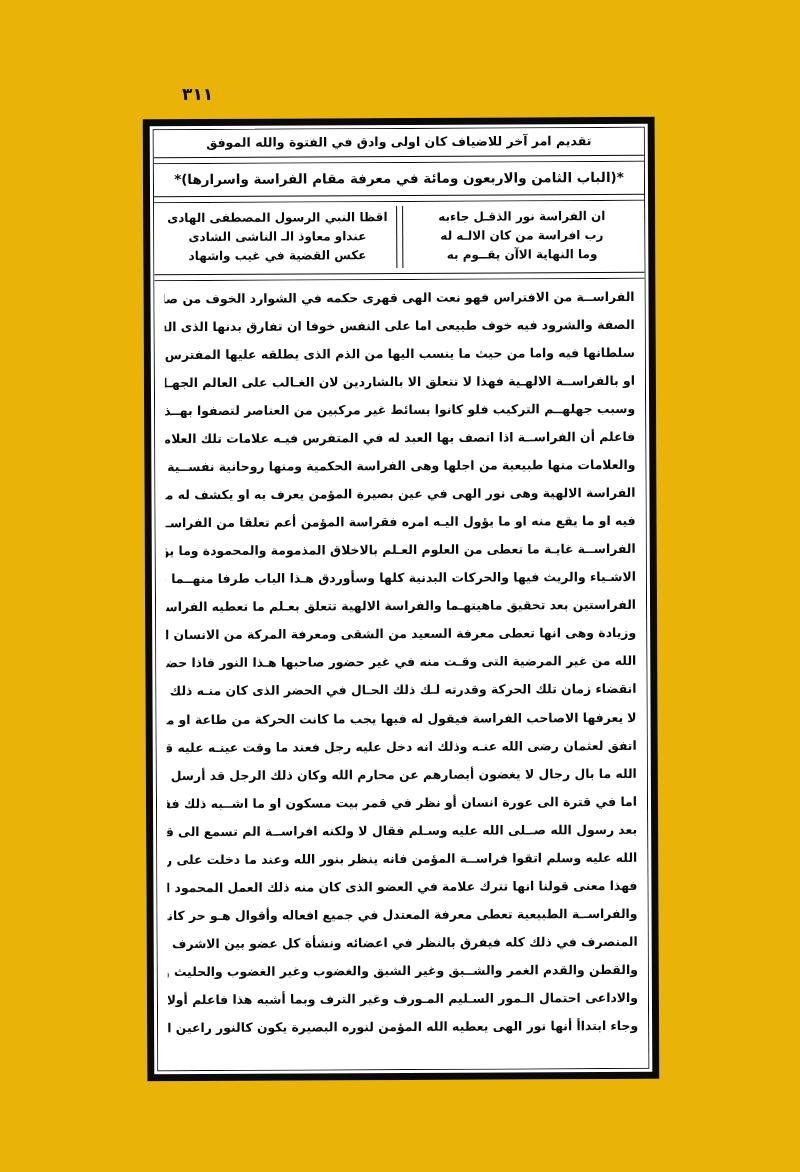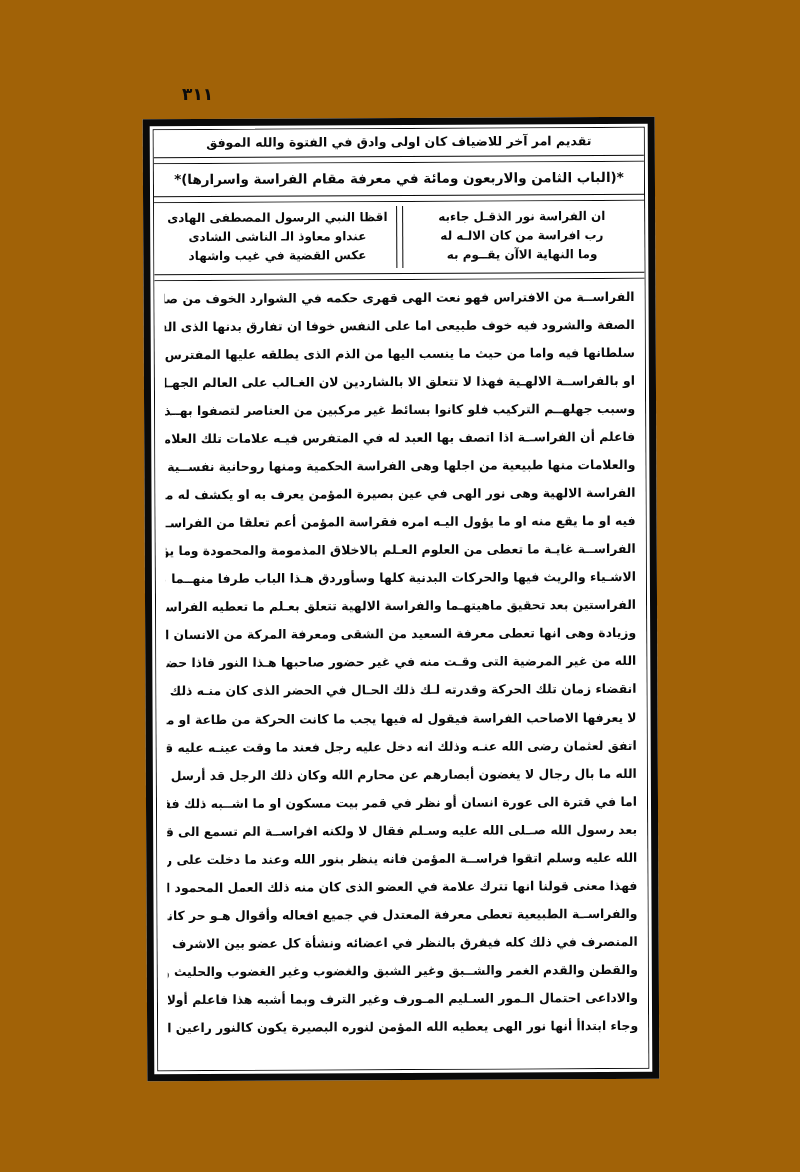--- a/index.html
+++ b/index.html
@@ -5,21 +5,21 @@
 <style>
   html, body {
     margin: 0;
     padding: 0;
     background: #ffffff;
   }
   #page {
     position: relative;
     width: 800px;
     height: 1172px;
-    background: #a16207;
+    background: #eab308;
     overflow: hidden;
     font-family: "DejaVu Sans", sans-serif;
   }
 
   
   #folio {
     position: absolute;
     top: 84px;
     left: 182px;
     font-family: "DejaVu Sans", sans-serif;

